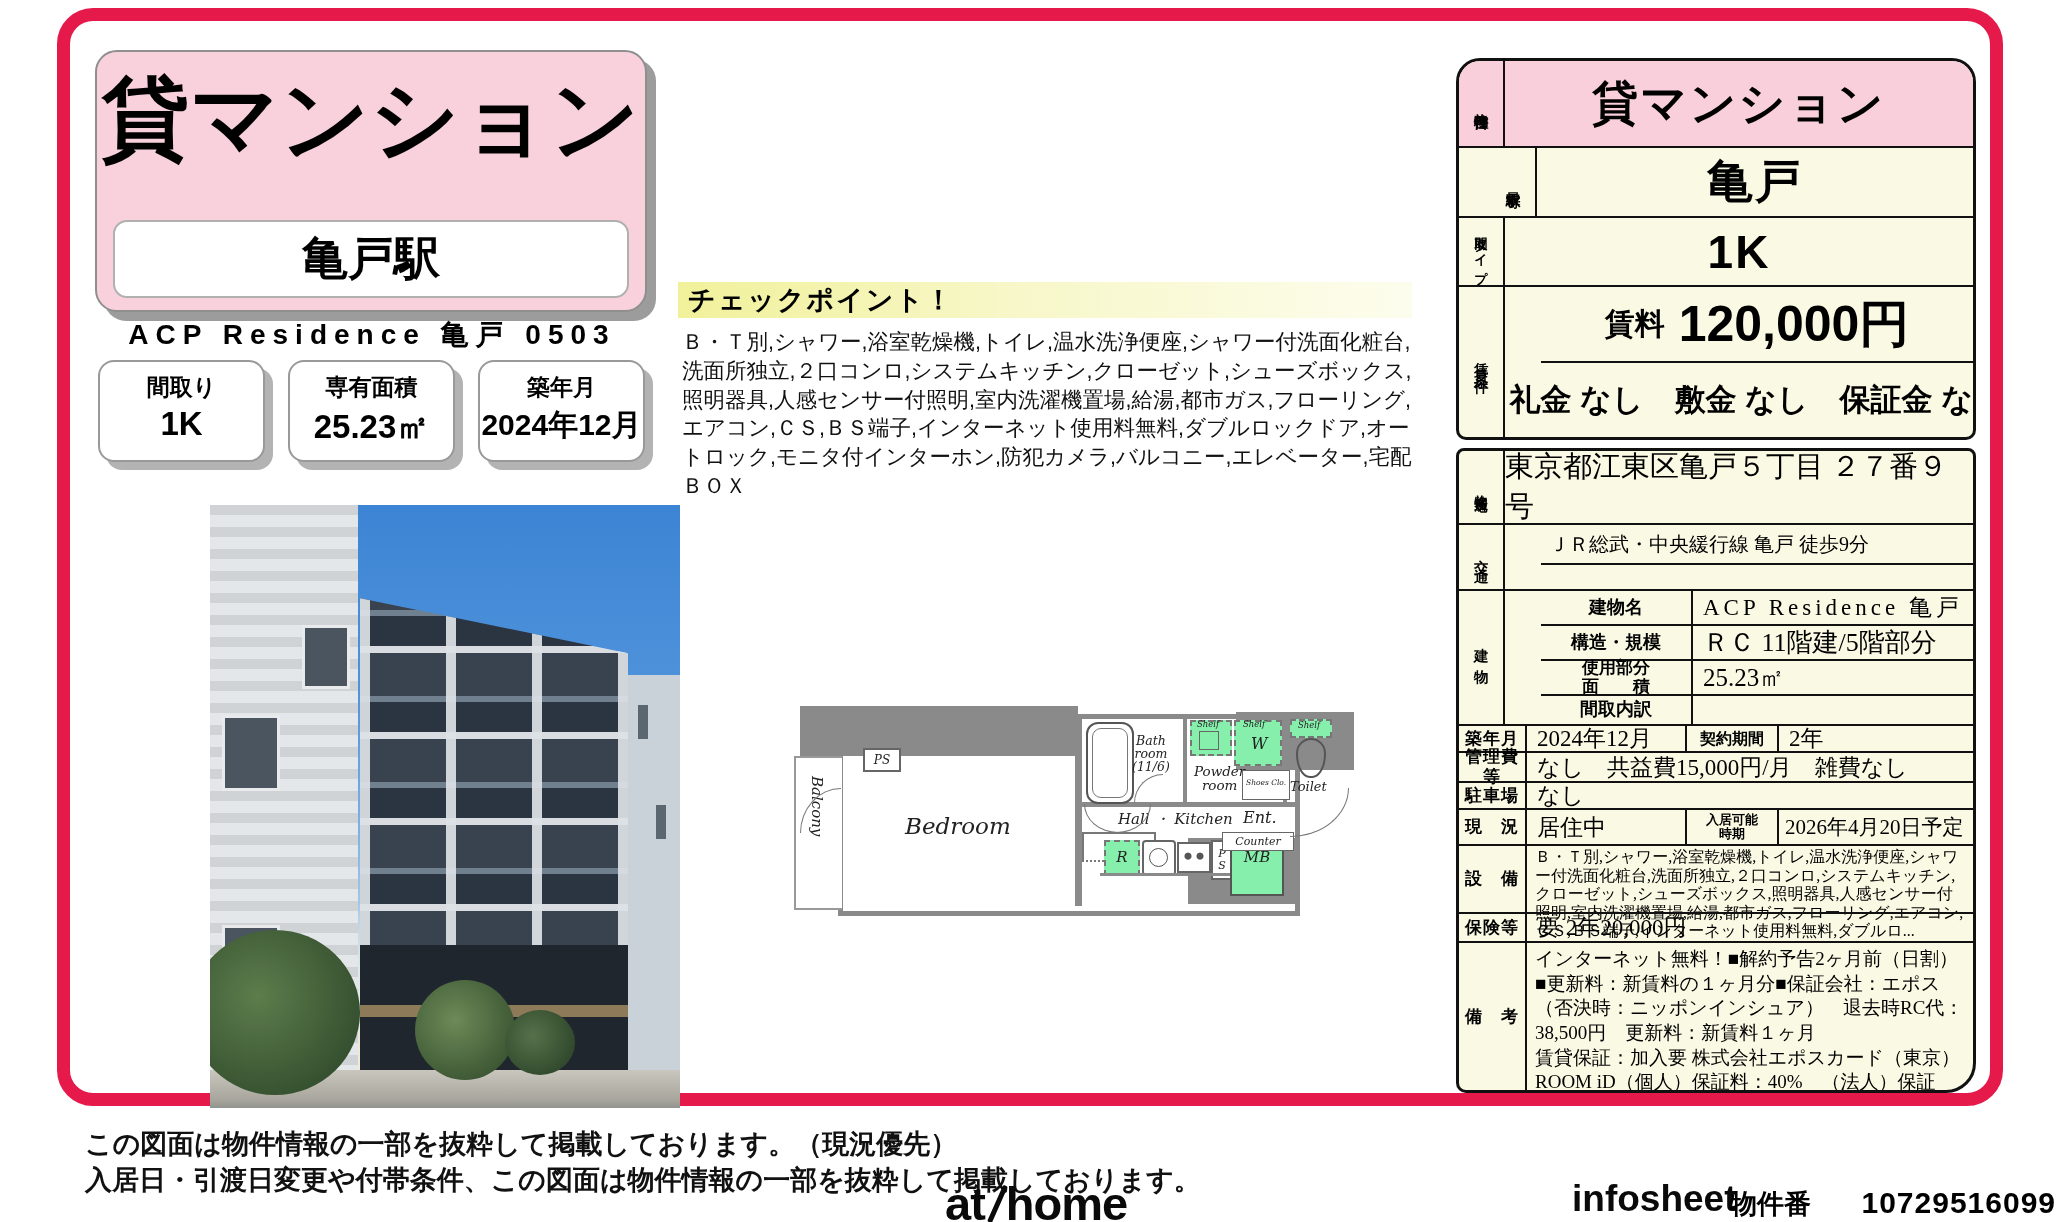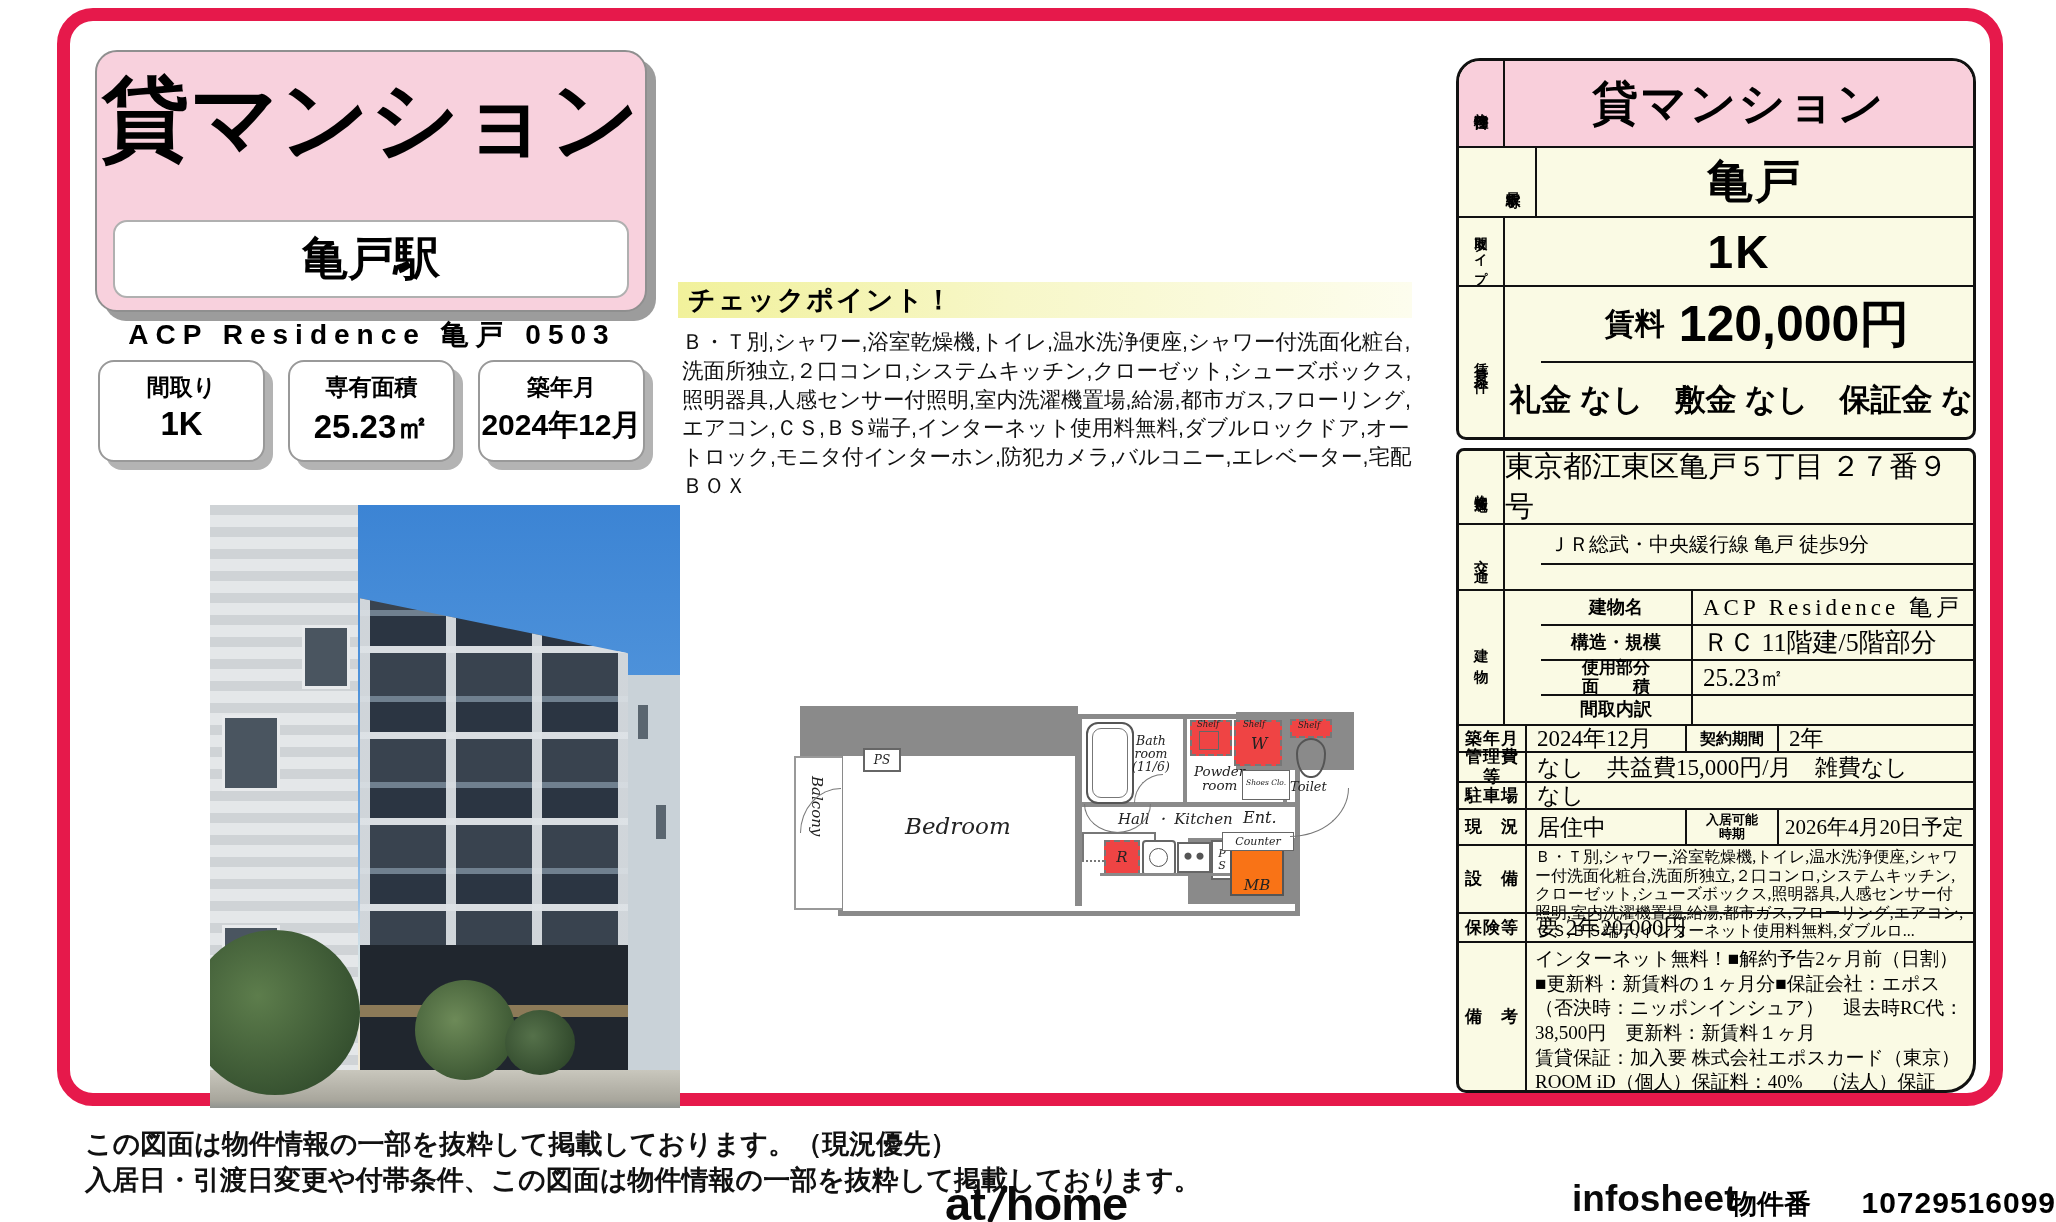--- a/index.html
+++ b/index.html
@@ -47,21 +47,21 @@
   
   .plan{position:absolute;left:790px;top:692px;width:585px;height:238px;}
   .fl{position:absolute;font-family:"DejaVu Serif",serif;font-style:italic;color:#222;white-space:pre-line;line-height:1.05;}
   .fp{position:absolute;}
   .fp-unit{left:48px;top:22px;width:452px;height:192px;border:5px solid #8a8a8a;background:#fff;}
   .g{background:#8a8a8a;}
   .arc{position:absolute;border:1.6px solid #777;}
   .arc.tl{border-bottom:none;border-right:none;border-top-left-radius:100%;}
   .arc.bl{border-top:none;border-right:none;border-bottom-left-radius:100%;}
   .arc.br{border-top:none;border-left:none;border-bottom-right-radius:100%;}
-  .dash{border:2px dashed #777;background:#ef4444;}
+  .dash{border:2px dashed #777;background:#86efac;}
   .solid{border:2px solid #666;background:#fff;}
 
   
   .tbl{position:absolute;left:1456px;width:520px;border:3px solid #111;background:#fafae4;box-sizing:border-box;}
   .tbl1{top:58px;height:382px;border-radius:24px 24px 10px 10px;overflow:hidden;display:flex;flex-direction:column;}
   .tbl2{top:448px;height:645px;border-radius:8px 8px 30px 10px;overflow:hidden;display:flex;flex-direction:column;}
   .row{display:flex;border-top:2px solid #111;box-sizing:border-box;min-height:0;}
   .row:first-child{border-top:none;}
   .lab{width:44px;flex:0 0 44px;display:flex;align-items:center;justify-content:center;box-sizing:border-box;}
   .v{writing-mode:vertical-rl;text-orientation:upright;font-weight:bold;font-size:14.5px;line-height:1;letter-spacing:1px;}
@@ -193,21 +193,21 @@
       <span class="fl" style="position:static;font-size:15px;">R</span>
     </div>
     <div class="fp solid" style="left:352px;top:148px;width:30px;height:32px;border-radius:4px;">
       <div style="position:absolute;left:5px;top:6px;width:17px;height:17px;border:1.5px solid #555;border-radius:50%;"></div>
     </div>
     <div class="fp solid" style="left:387px;top:150px;width:30px;height:27px;background:radial-gradient(circle at 30% 45%,#555 3px,transparent 4px),radial-gradient(circle at 70% 45%,#555 3px,transparent 4px),#fff;"></div>
     <div class="fp solid" style="left:421px;top:148px;width:18px;height:36px;display:flex;align-items:center;justify-content:center;">
       <span class="fl pre" style="position:static;font-size:11px;text-align:center;">P
 S</span>
     </div>
-    <div class="fp" style="left:440px;top:156px;width:50px;height:44px;background:#f97316;border:2px solid #555;display:flex;align-items:flex-end;justify-content:center;">
+    <div class="fp" style="left:440px;top:156px;width:50px;height:44px;background:#86efac;border:2px solid #555;display:flex;align-items:flex-start;justify-content:center;">
       <span class="fl" style="position:static;font-size:15px;">MB</span>
     </div>
     <div class="fp solid" style="left:452px;top:78px;width:46px;height:28px;border-width:1.5px;">
       <span class="fl" style="left:3px;top:8px;font-size:7.5px;">Shoes Clo.</span>
     </div>
     <span class="fl" style="left:453px;top:118px;font-size:16px;">Ent.</span>
     <div class="fp" style="left:432px;top:140px;width:70px;height:17px;border:1.5px solid #666;background:#fff;display:flex;align-items:center;justify-content:center;">
       <span class="fl" style="position:static;font-size:11px;">Counter</span>
     </div>
     <div class="arc br" style="left:500px;top:96px;width:58px;height:48px;"></div>

